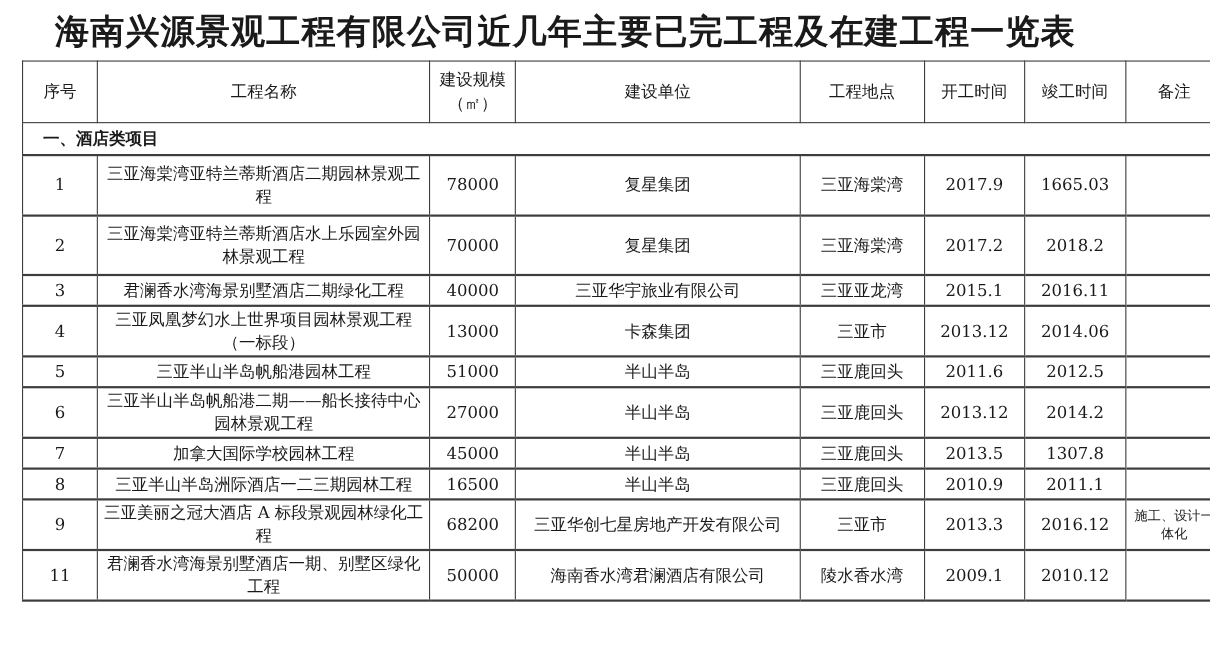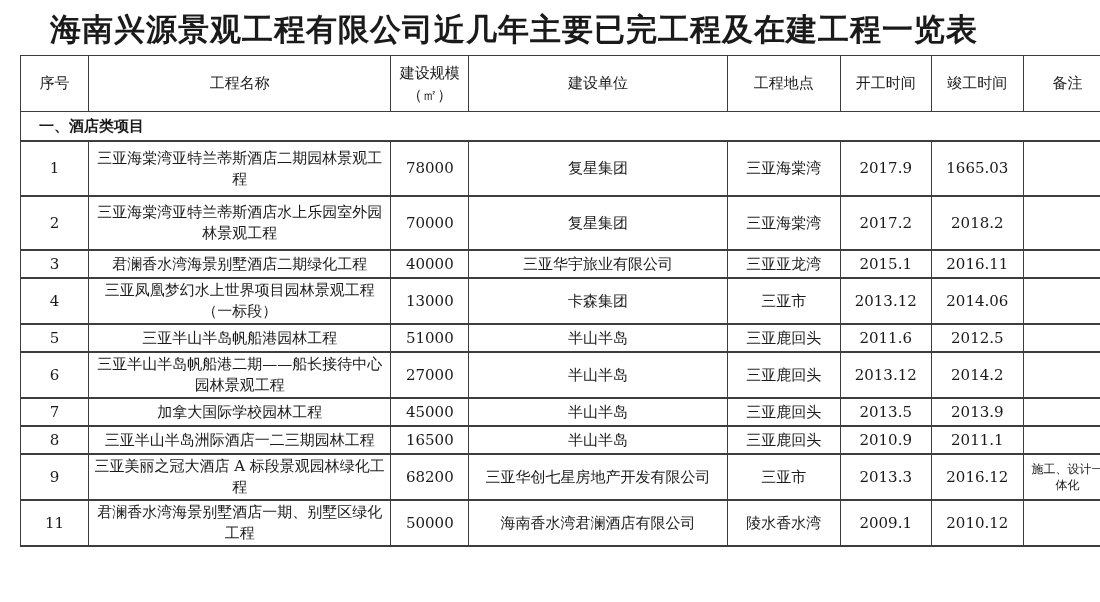--- a/index.html
+++ b/index.html
@@ -136,21 +136,21 @@
         <td>2014.2</td>
         <td class="remark-cell"></td>
       </tr>
       <tr class="h-short">
         <td>7</td>
         <td>加拿大国际学校园林工程</td>
         <td>45000</td>
         <td>半山半岛</td>
         <td>三亚鹿回头</td>
         <td>2013.5</td>
-        <td>2013.9</td>
+        <td>1307.8</td>
         <td class="remark-cell"></td>
       </tr>
       <tr class="h-short">
         <td>8</td>
         <td>三亚半山半岛洲际酒店一二三期园林工程</td>
         <td>16500</td>
         <td>半山半岛</td>
         <td>三亚鹿回头</td>
         <td>2010.9</td>
         <td>2011.1</td>

